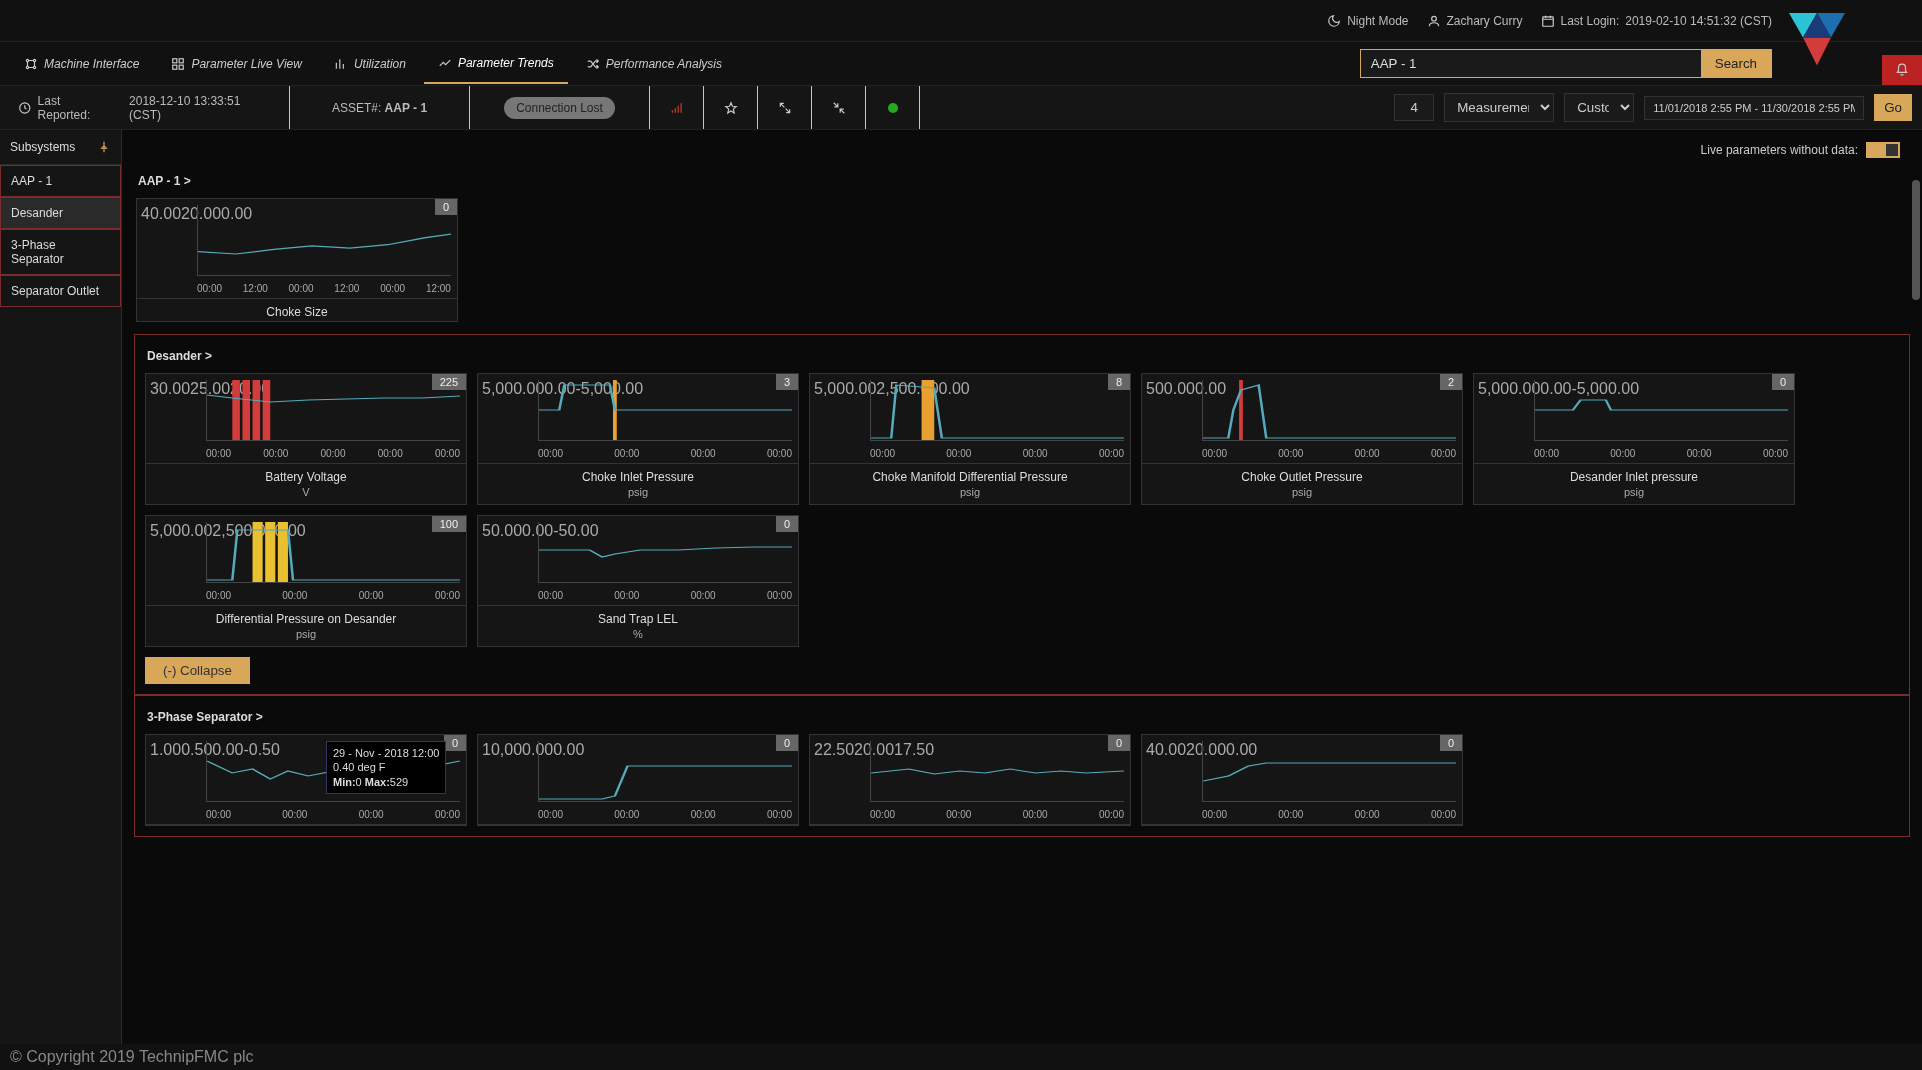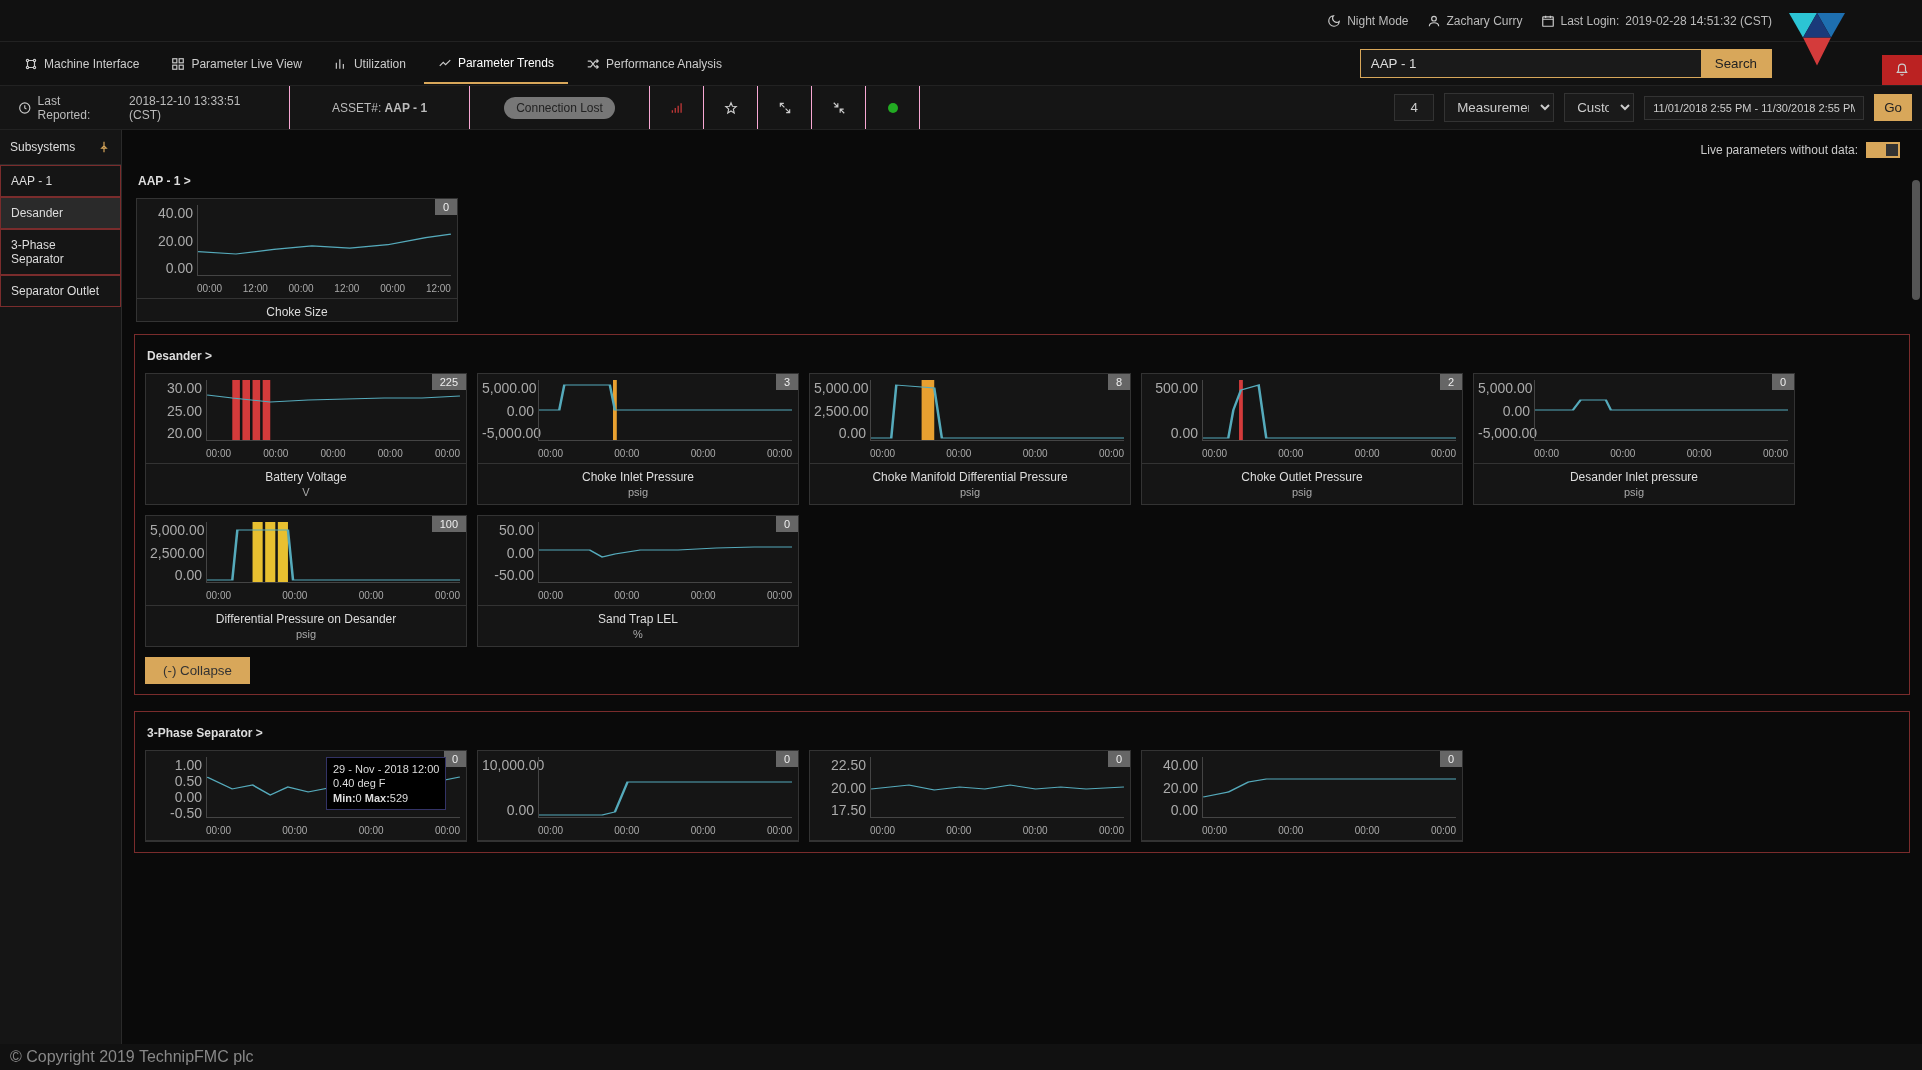--- a/index.html
+++ b/index.html
@@ -59,20 +59,21 @@
   align-items: center;
   padding: 0 10px;
   gap: 4px;
   border-bottom: 1px solid #222;
 }
 .nav-item {
   padding: 12px 14px;
   cursor: pointer;
   display: flex; align-items: center; gap: 6px;
   color: #ccc;
+  font-style: italic;
 }
 .nav-item.active {
   border-bottom: 2px solid #d8a75a;
   color: #fff;
 }
 .search-wrap {
   margin-left: auto;
   margin-right: 140px;
   display: flex;
   border: 1px solid #d8a75a;
@@ -154,21 +155,21 @@
 }
 .toggle {
   width: 34px; height: 16px; background: #d8a75a; position: relative; cursor: pointer;
 }
 .toggle::after {
   content: ""; position: absolute; right: 2px; top: 2px; width: 12px; height: 12px; background: #333;
 }
 
 .section {
   border: 1px solid #7a2c2c;
-  margin-bottom: 16px;
+  margin-bottom: 0;
   padding: 8px 10px 10px 10px;
 }
 .section-title {
   color: #ddd; font-weight: bold; padding: 6px 2px 10px 2px;
 }
 .chart-grid { display: flex; flex-wrap: wrap; gap: 10px; }
 .chart-card {
   border: 1px solid #333;
   width: 322px;
   background: #151515;
@@ -178,22 +179,22 @@
   height: 100px;
   border-bottom: 1px solid #333;
 }
 .chart-plot-short { height: 90px; }
 .badge {
   position: absolute; top: 0; right: 0;
   background: #666; color: #eee; padding: 2px 8px; font-size: 11px;
 }
 .yaxis {
   position: absolute; left: 4px; top: 6px; bottom: 22px;
-  display: flex; flex-direction: column; justify-content: space-between;
-  font-size: 14px; color: #aaa; text-align: right; width: 52px;
+  display: flex; flex-direction: row; justify-content: space-between;
+  font-size: 16px; color: #aaa; text-align: right; width: 52px;
 }
 .plot-area {
   position: absolute; left: 60px; right: 6px; top: 6px; bottom: 22px;
   border-left: 1px solid #444; border-bottom: 1px solid #444;
 }
 .xaxis {
   position: absolute; left: 60px; right: 6px; bottom: 4px;
   display: flex; justify-content: space-between;
   font-size: 10px; color: #aaa;
 }
@@ -242,21 +243,21 @@
           <path d="M4 21c0-4 4-6 8-6s8 2 8 6"></path>
         </svg>
       <span>Zachary Curry</span>
     </div>
     <div class="sep-item">
       <svg class="ic" viewBox="0 0 24 24">
           <rect x="3" y="5" width="18" height="16" rx="1"></rect>
           <path d="M3 9h18M8 3v4M16 3v4"></path>
         </svg>
       <span>Last Login:</span>
-      <span>2019-02-28 14:51:32 (CST)</span>
+      <span>2019-02-10 14:51:32 (CST)</span>
     </div>
   </div>
   <div class="logo-block">
     <svg width="70" height="70" viewBox="0 0 100 100">
       <polygon points="10,10 50,10 30,45" fill="#2cc4d4"></polygon>
       <polygon points="50,10 90,10 70,45" fill="#1e6fb0"></polygon>
       <polygon points="30,45 70,45 50,85" fill="#d43b3b"></polygon>
       <polygon points="50,10 70,45 30,45" fill="#1a3a7a"></polygon>
     </svg>
   </div>

